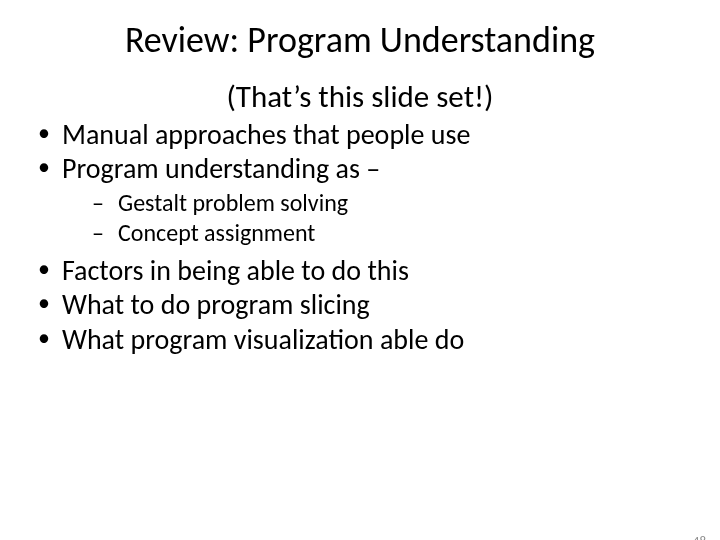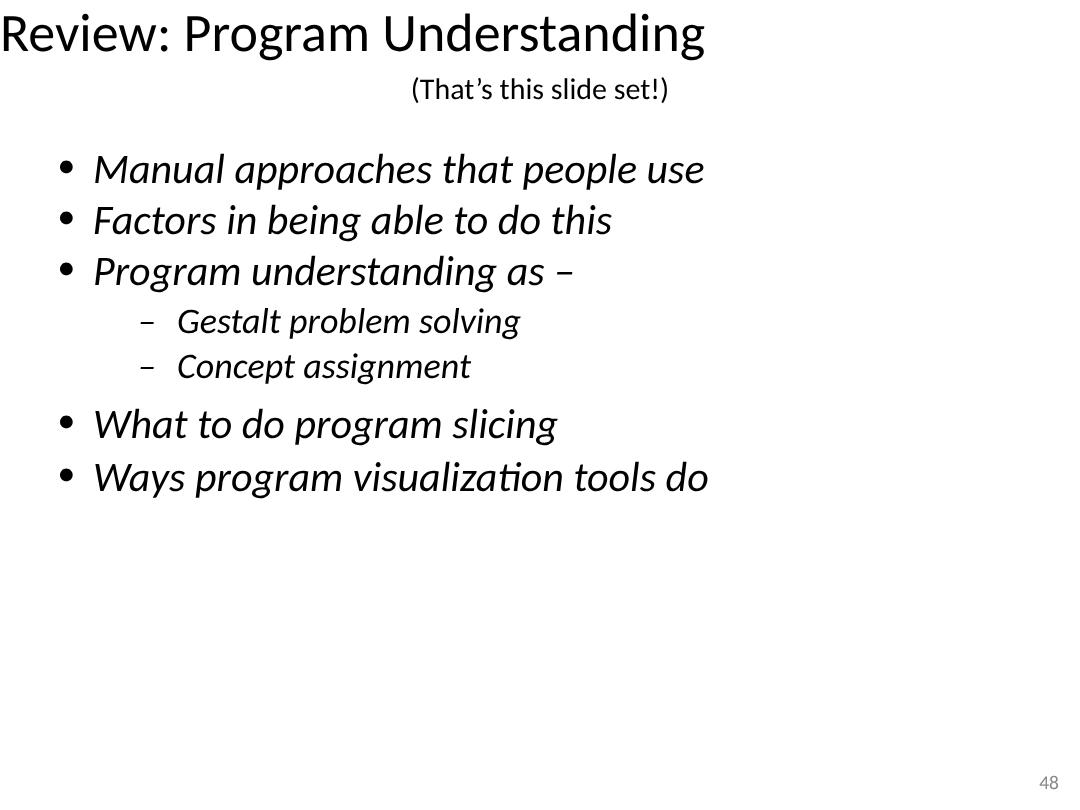--- a/index.html
+++ b/index.html
@@ -13,34 +13,35 @@
     overflow: hidden;
     position: relative;
   }
   .slide {
     width: 720px;
     height: 540px;
     position: relative;
     box-sizing: border-box;
   }
   .title {
+    text-align: center;
     font-size: 36px;
     font-weight: 400;
+    margin-top: 18px;
     letter-spacing: 0px;
   }
   .subtitle {
     text-align: center;
-    font-size: 20px;
-    margin-top: 4px;
+    font-size: 31px;
+    margin-top: 15px;
   }
   .body {
-    margin-top: 24px;
+    margin-top: 3px;
     margin-left: 34px;
     margin-right: 30px;
-    font-style: italic;
   }
   ul.level1 {
     list-style: none;
     padding: 0;
     margin: 0;
   }
   ul.level1 > li {
     font-size: 28px;
     line-height: 1.22;
     padding-left: 28px;
@@ -83,27 +84,27 @@
 <body>
 
 <div class="slide">
 
   <div class="title">Review: Program Understanding</div>
   <div class="subtitle">(That’s this slide set!)</div>
 
   <div class="body">
     <ul class="level1">
       <li>Manual approaches that people use</li>
-      <li>Factors in being able to do this</li>
       <li>
         <span>Program understanding as –</span>
         <ul class="level2">
           <li>Gestalt problem solving</li>
           <li>Concept assignment</li>
         </ul>
       </li>
+      <li>Factors in being able to do this</li>
       <li>What to do program slicing</li>
-      <li>Ways program visualization tools do</li>
+      <li>What program visualization able do</li>
     </ul>
   </div>
 
   <div class="pagenum">48</div>
 </div>
 
 </body></html>

